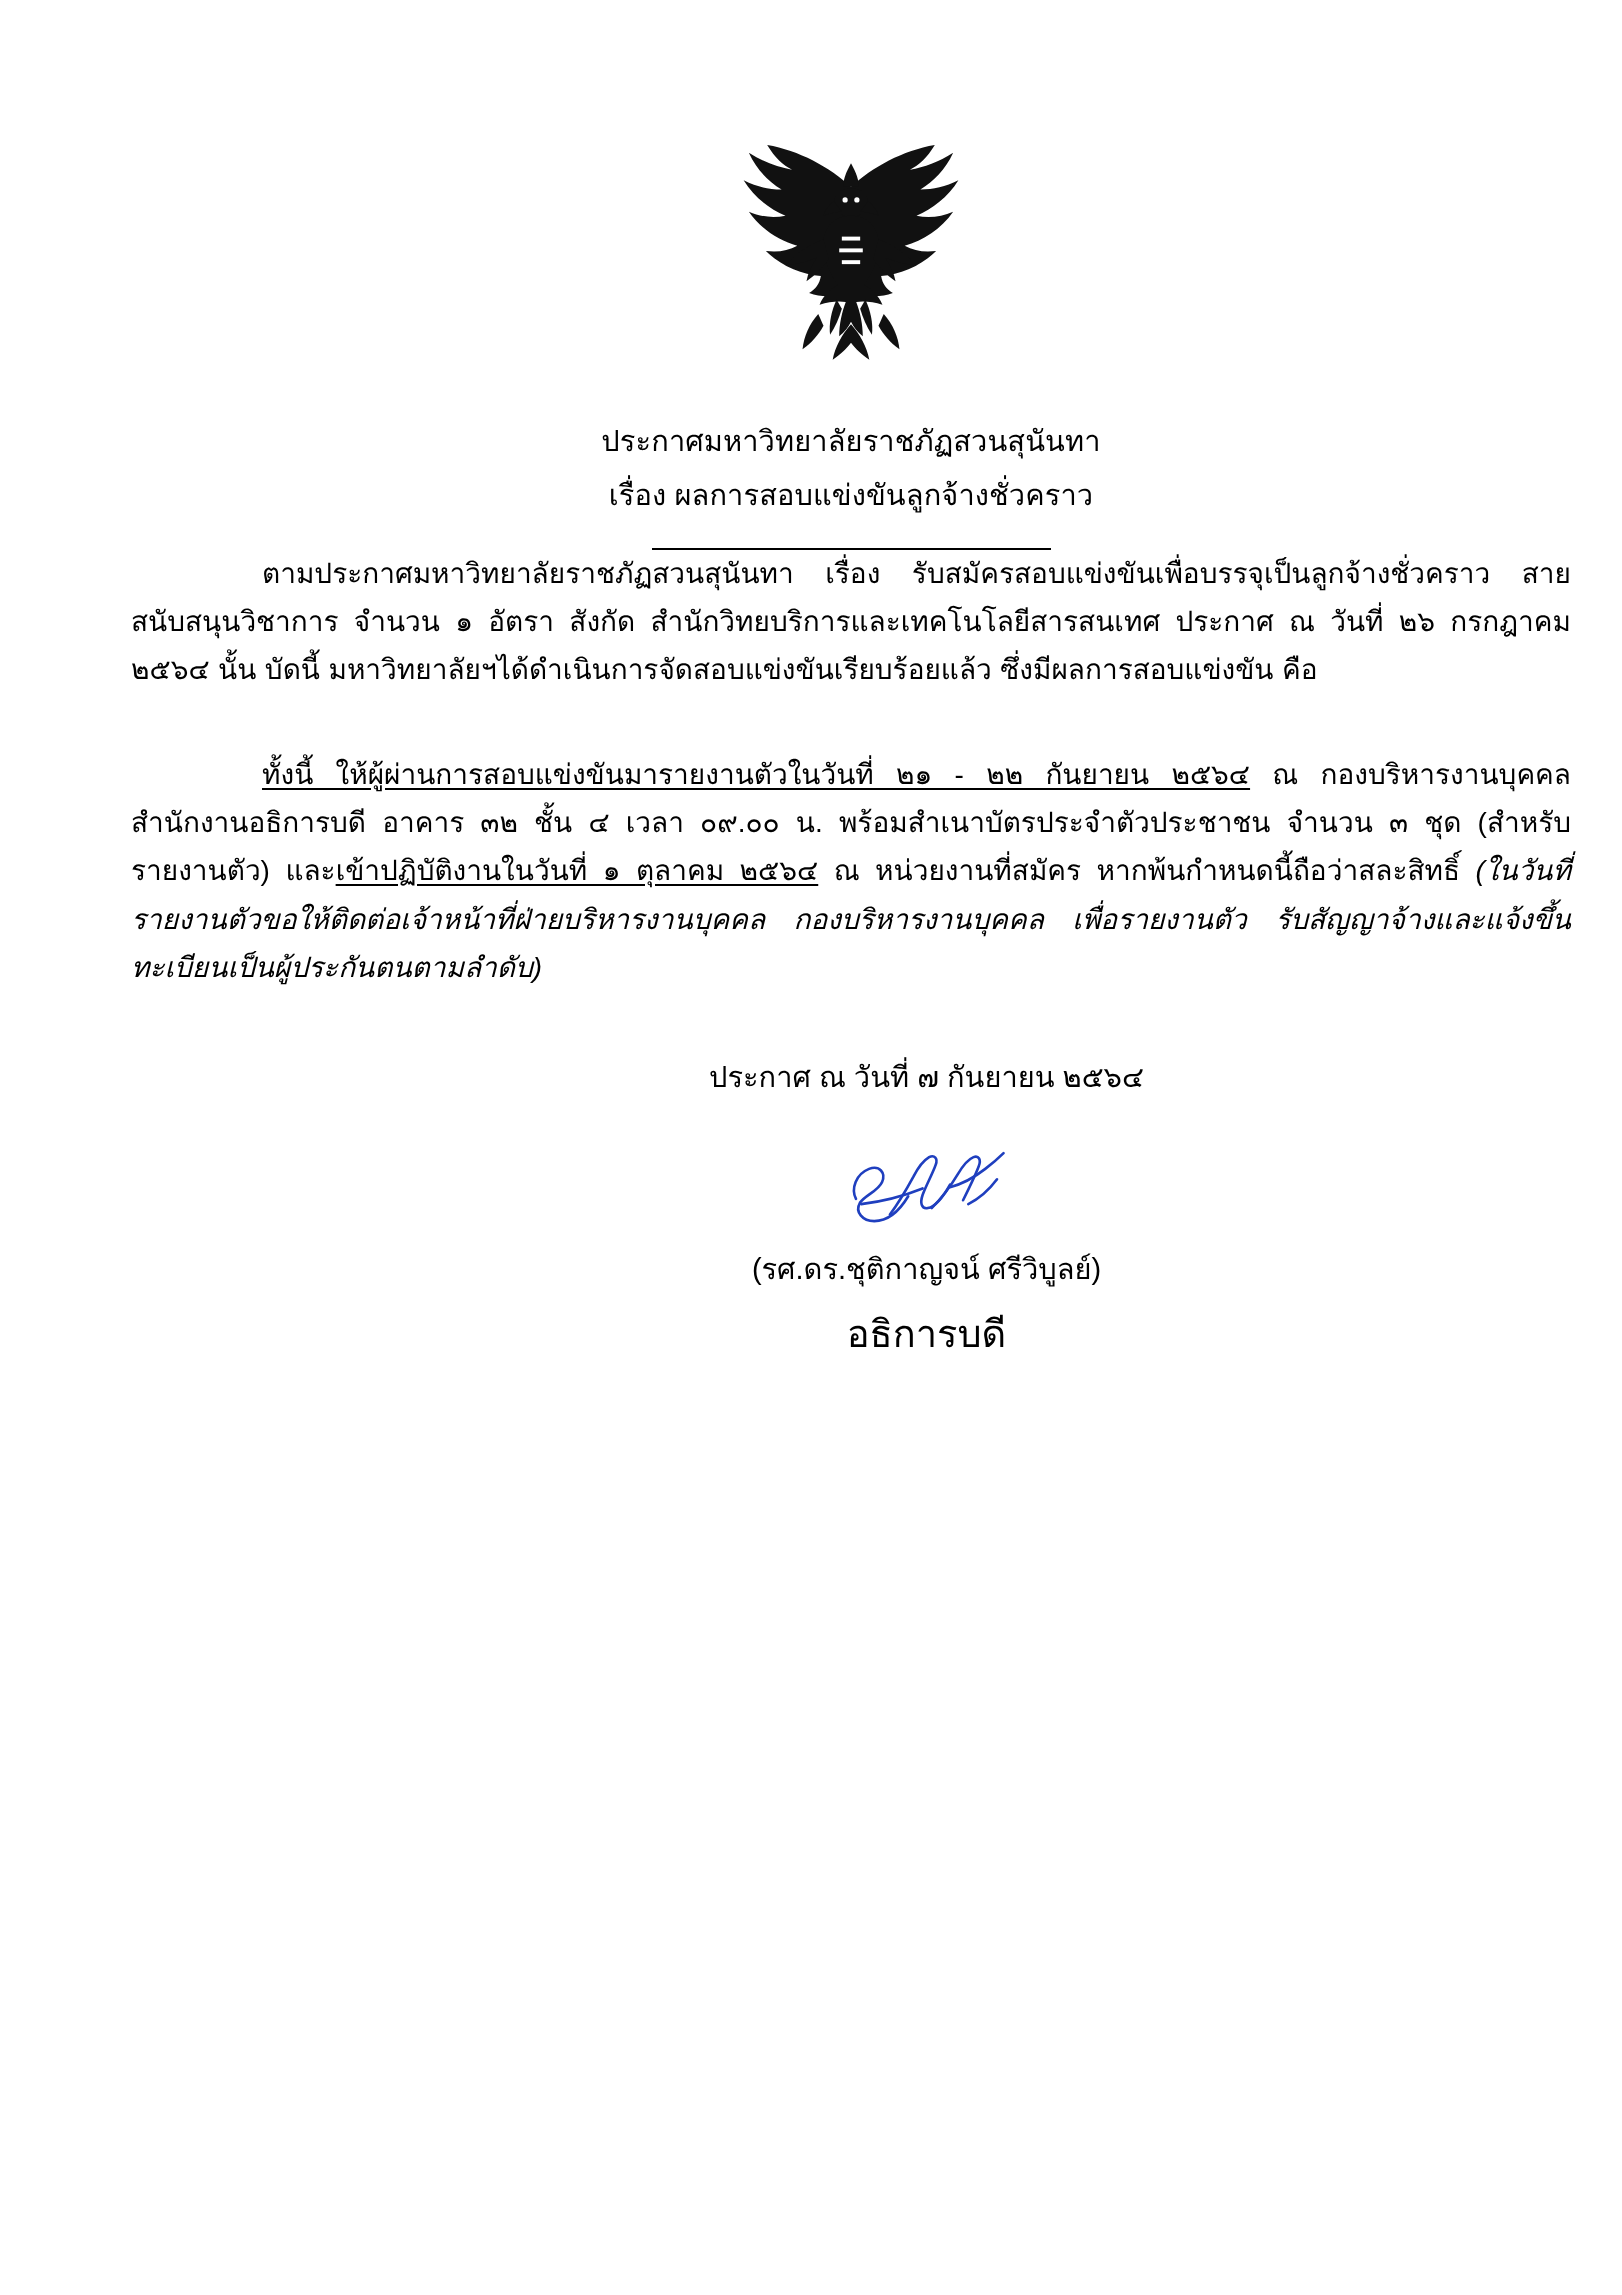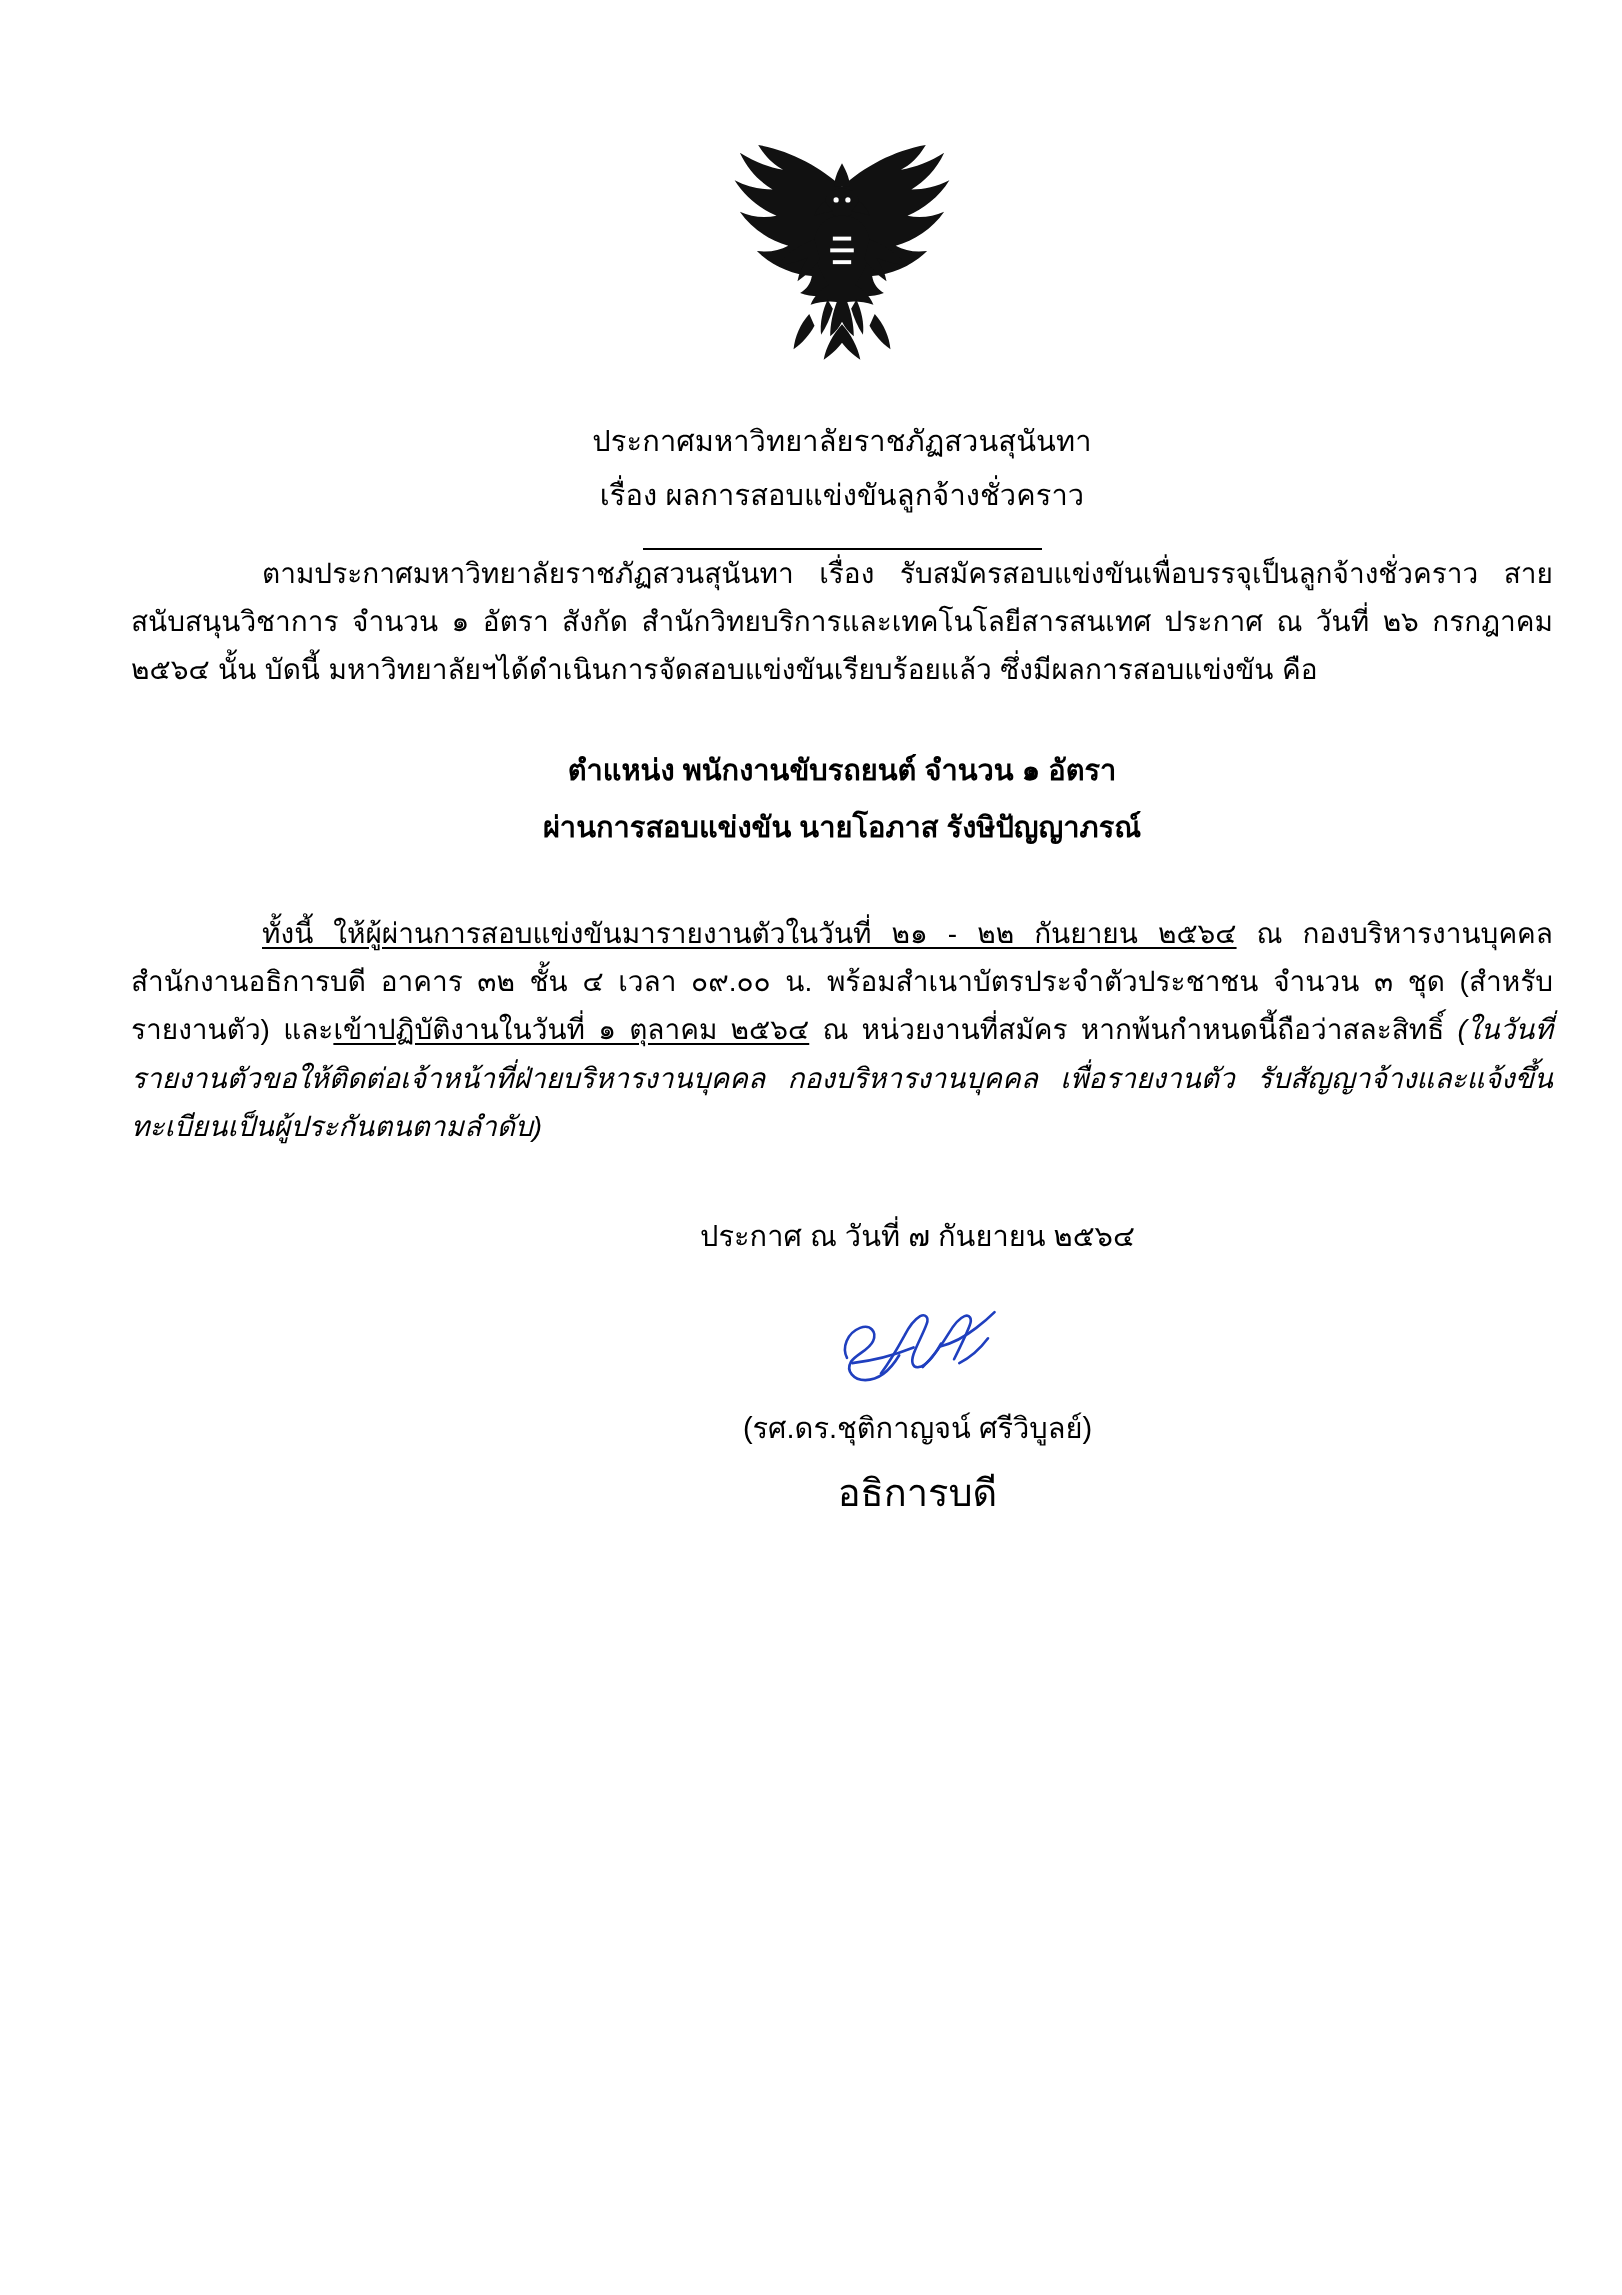--- a/index.html
+++ b/index.html
@@ -12,21 +12,21 @@
     height: 2295px;
     font-family: "Liberation Sans", "DejaVu Sans", sans-serif;
     color: #000000;
     position: relative;
     overflow: hidden;
   }
   .page {
     width: 1623px;
     height: 2295px;
     box-sizing: border-box;
-    padding: 98px 70px 0 131px;
+    padding: 98px 52px 0 131px;
     position: relative;
   }
 
   
   .emblem-wrap {
     display: flex;
     justify-content: center;
     align-items: flex-start;
     margin-top: 26px;
     margin-bottom: 19.6px;
@@ -163,24 +163,20 @@
   <div class="heading">
     <div>ประกาศมหาวิทยาลัยราชภัฏสวนสุนันทา</div>
     <div class="line2">เรื่อง   ผลการสอบแข่งขันลูกจ้างชั่วคราว</div>
     <div class="rule"></div>
   </div>
 
   <div class="body-block">
     <span class="indent"></span><span>ตามประกาศมหาวิทยาลัยราชภัฏสวนสุนันทา    เรื่อง    รับสมัครสอบแข่งขันเพื่อบรรจุเป็นลูกจ้างชั่วคราว  สายสนับสนุนวิชาการ  จำนวน  ๑  อัตรา  สังกัด  สำนักวิทยบริการและเทคโนโลยีสารสนเทศ ประกาศ ณ วันที่ ๒๖ กรกฎาคม ๒๕๖๔ นั้น บัดนี้ มหาวิทยาลัยฯได้ดำเนินการจัดสอบแข่งขันเรียบร้อยแล้ว ซึ่งมีผลการสอบแข่งขัน คือ</span>
   </div>
 
-  <div class="center-block">
-    <div>ตำแหน่ง  พนักงานขับรถยนต์   จำนวน  ๑  อัตรา</div>
-    <div class="row2">ผ่านการสอบแข่งขัน    นายโอภาส รังษิปัญญาภรณ์</div>
-  </div>
 
   <div class="body-block2">
     <span class="indent"></span><span class="u">ทั้งนี้ ให้ผู้ผ่านการสอบแข่งขันมารายงานตัวในวันที่ ๒๑ - ๒๒ กันยายน ๒๕๖๔</span><span> ณ กองบริหารงานบุคคล  สำนักงานอธิการบดี  อาคาร  ๓๒  ชั้น  ๔  เวลา  ๐๙.๐๐  น.  พร้อมสำเนาบัตรประจำตัวประชาชน  จำนวน ๓ ชุด (สำหรับรายงานตัว) และ</span><span class="u">เข้าปฏิบัติงานในวันที่ ๑ ตุลาคม ๒๕๖๔</span><span> ณ  หน่วยงานที่สมัคร   หากพ้นกำหนดนี้ถือว่าสละสิทธิ์  </span><span class="it">(ในวันที่รายงานตัวขอให้ติดต่อเจ้าหน้าที่ฝ่ายบริหารงานบุคคล   กองบริหารงานบุคคล เพื่อรายงานตัว รับสัญญาจ้างและแจ้งขึ้นทะเบียนเป็นผู้ประกันตนตามลำดับ)</span>
   </div>
 
   <div class="date-line">ประกาศ ณ  วันที่   ๗  กันยายน ๒๕๖๔</div>
 
   <div class="sig-area">
     <div class="sig-img">
       <svg width="209" height="111" viewBox="0 0 320 170" aria-label="signature">

